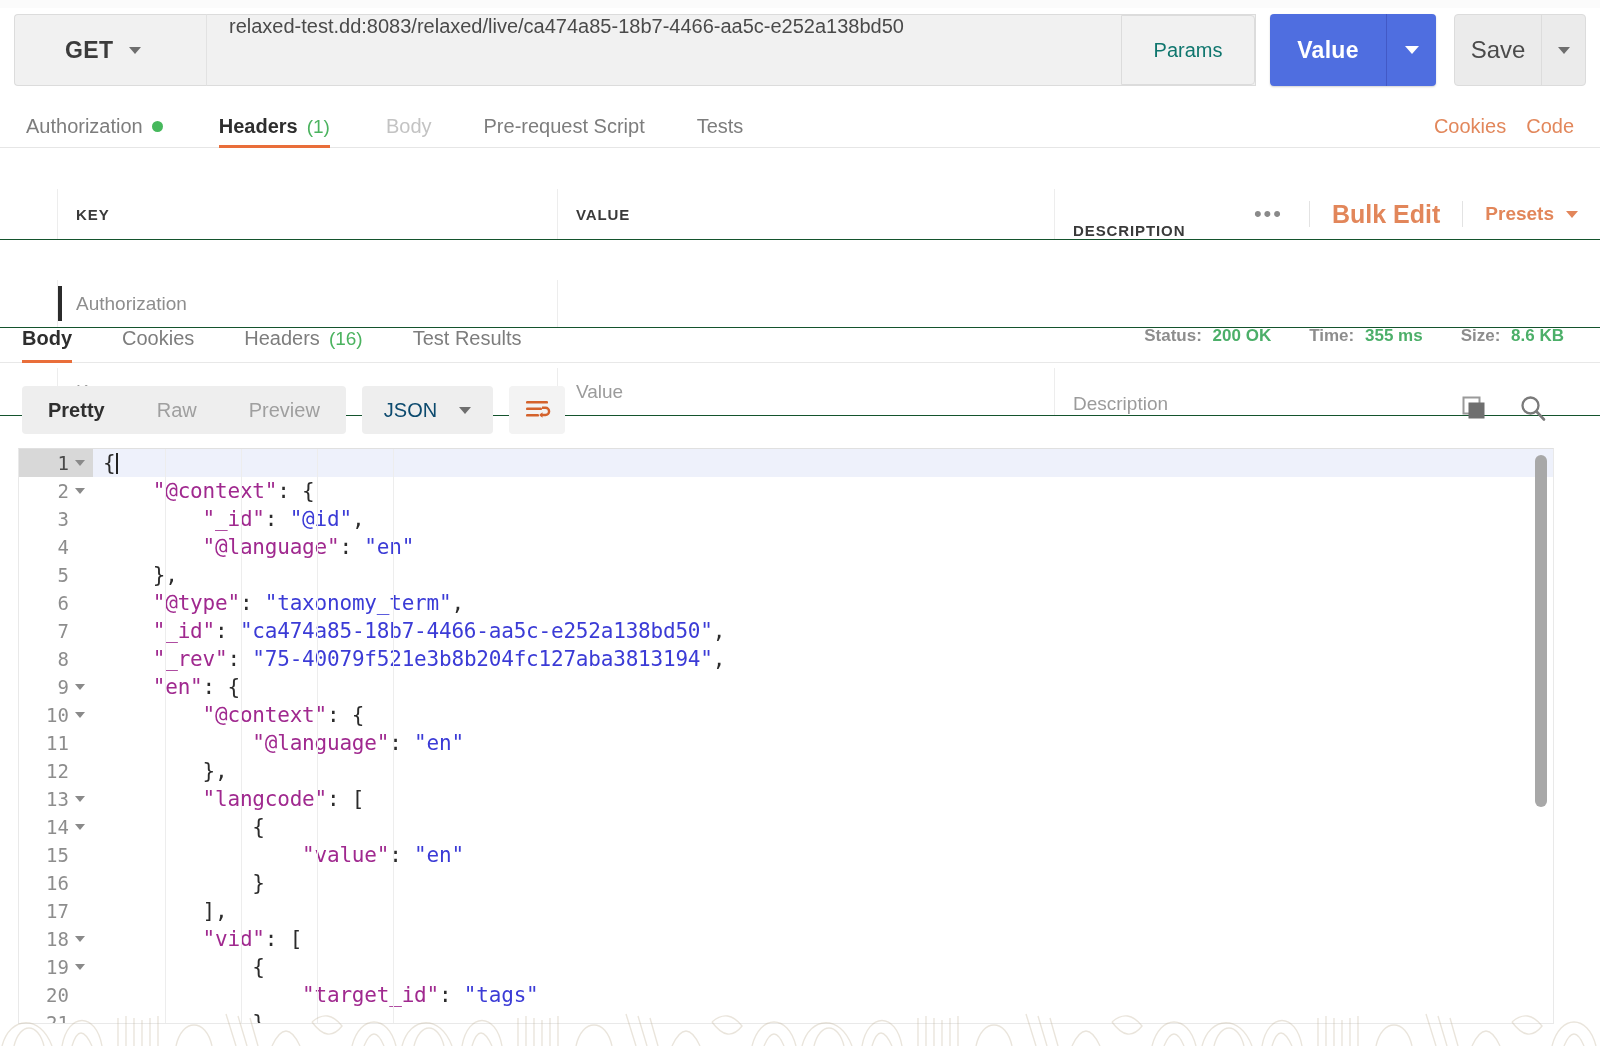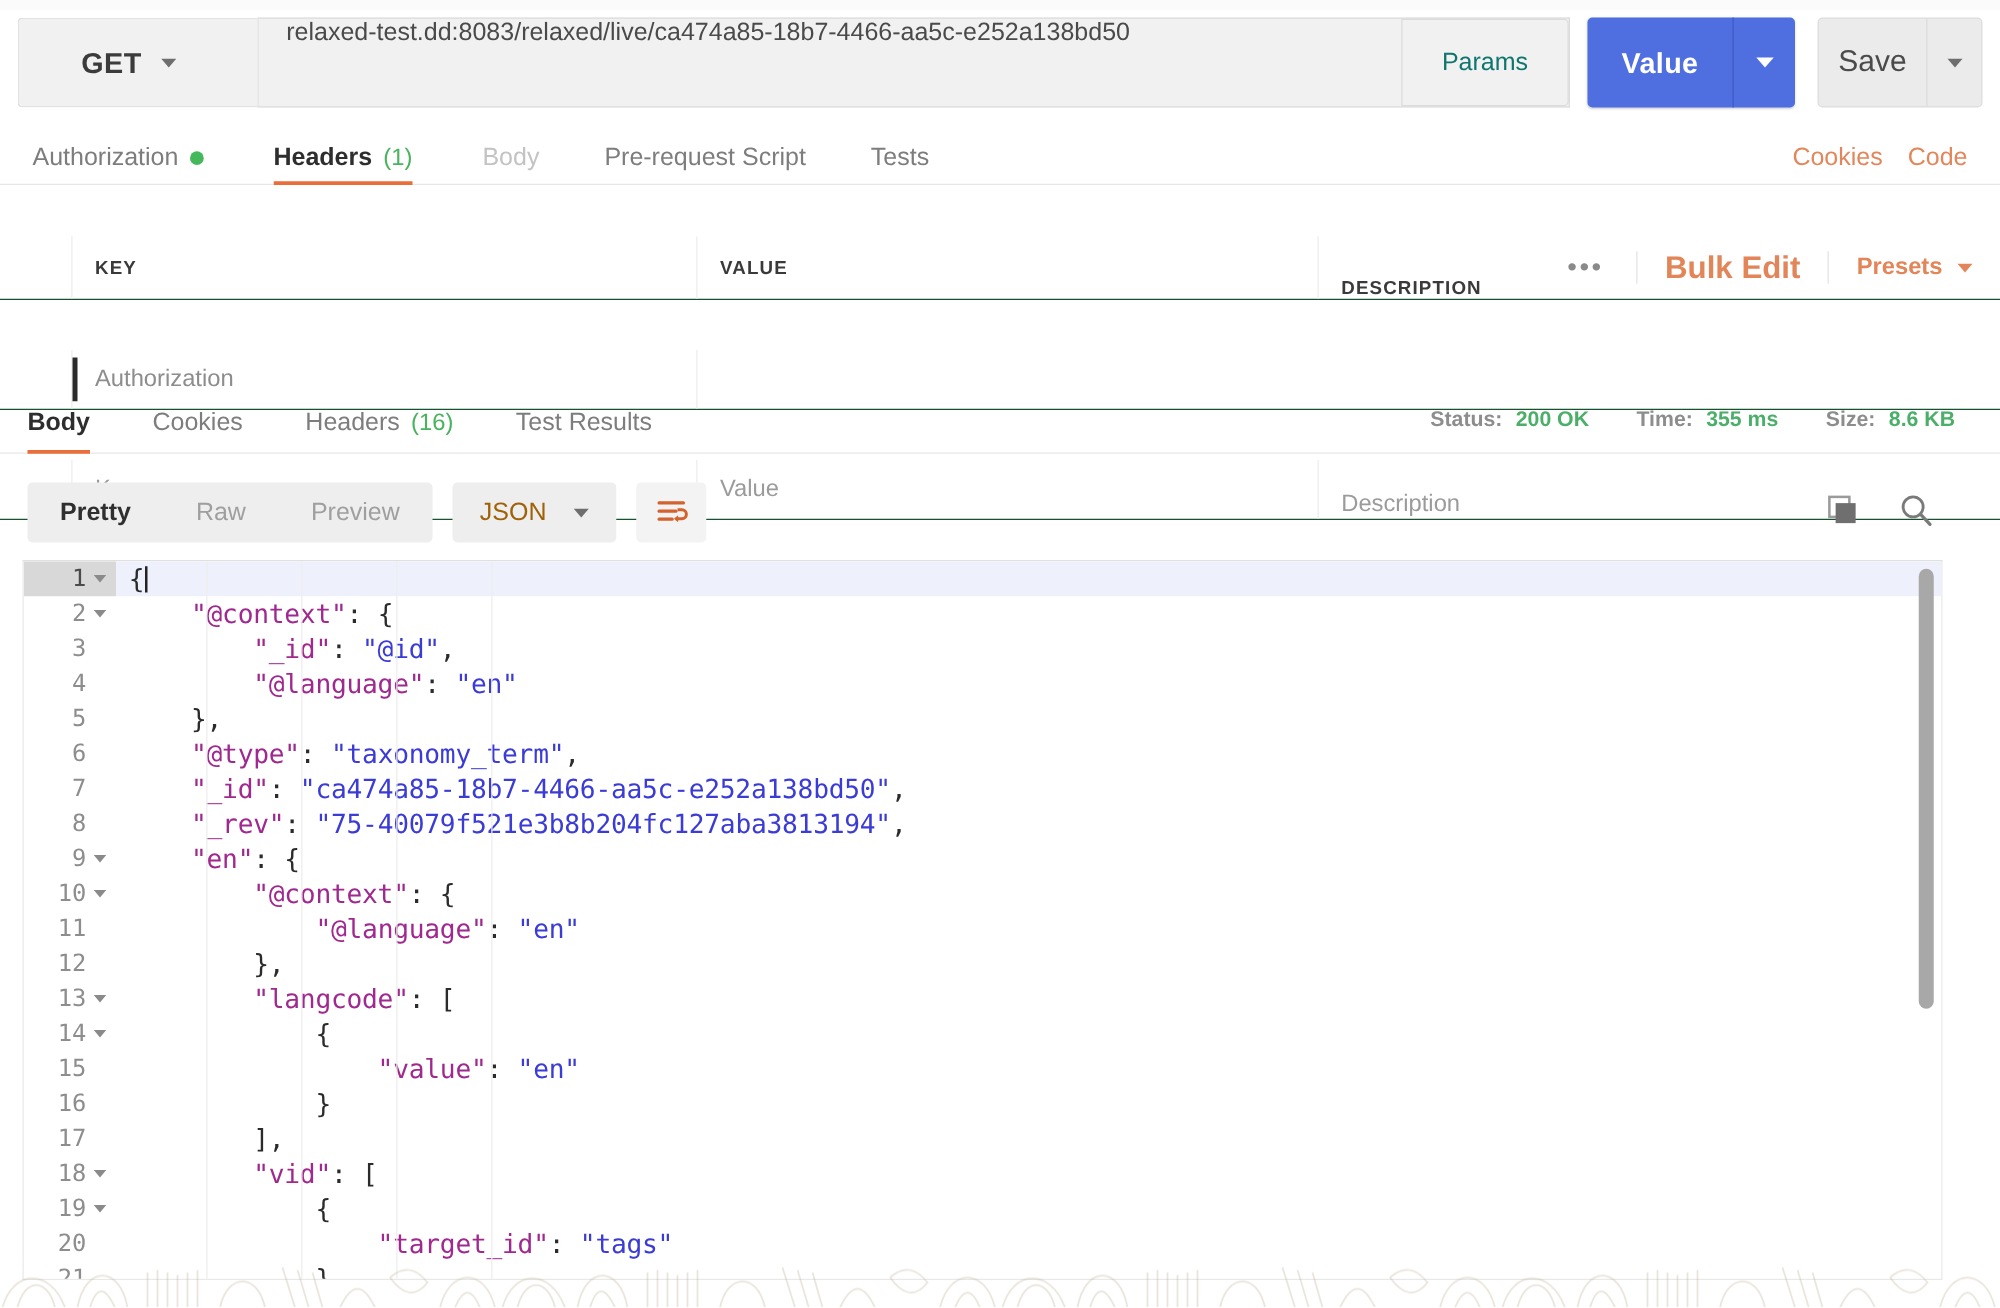--- a/index.html
+++ b/index.html
@@ -173,21 +173,21 @@
   
   .body-toolbar { position:absolute; top:378px; left:0; width:1600px; height:64px; display:flex; align-items:center; padding-left:22px; }
   .seg {
     display:flex; background:#eeeeee; border-radius:4px; height:48px; align-items:stretch;
   }
   .seg-item { display:flex; align-items:center; padding:0 26px; font-size:20px; color:#9f9f9f; }
   .seg-item.active { color:#2f2f2f; font-weight:bold; }
   .fmt-select {
     margin-left:16px; display:flex; align-items:center; gap:22px;
     background:#eeeeee; border-radius:4px; height:48px; padding:0 22px;
-    font-size:20px; color:#a16207;
+    font-size:20px; color:#0c4a6e;
   }
   .wrap-btn {
     margin-left:16px; width:56px; height:48px; background:#f3f3f3; border-radius:4px;
     display:flex; align-items:center; justify-content:center;
   }
   .tool-right { margin-left:auto; display:flex; align-items:center; gap:30px; padding-right:52px; }
 
   
   .code-wrap {
     position:absolute; top:448px; left:18px; width:1536px; height:576px;

